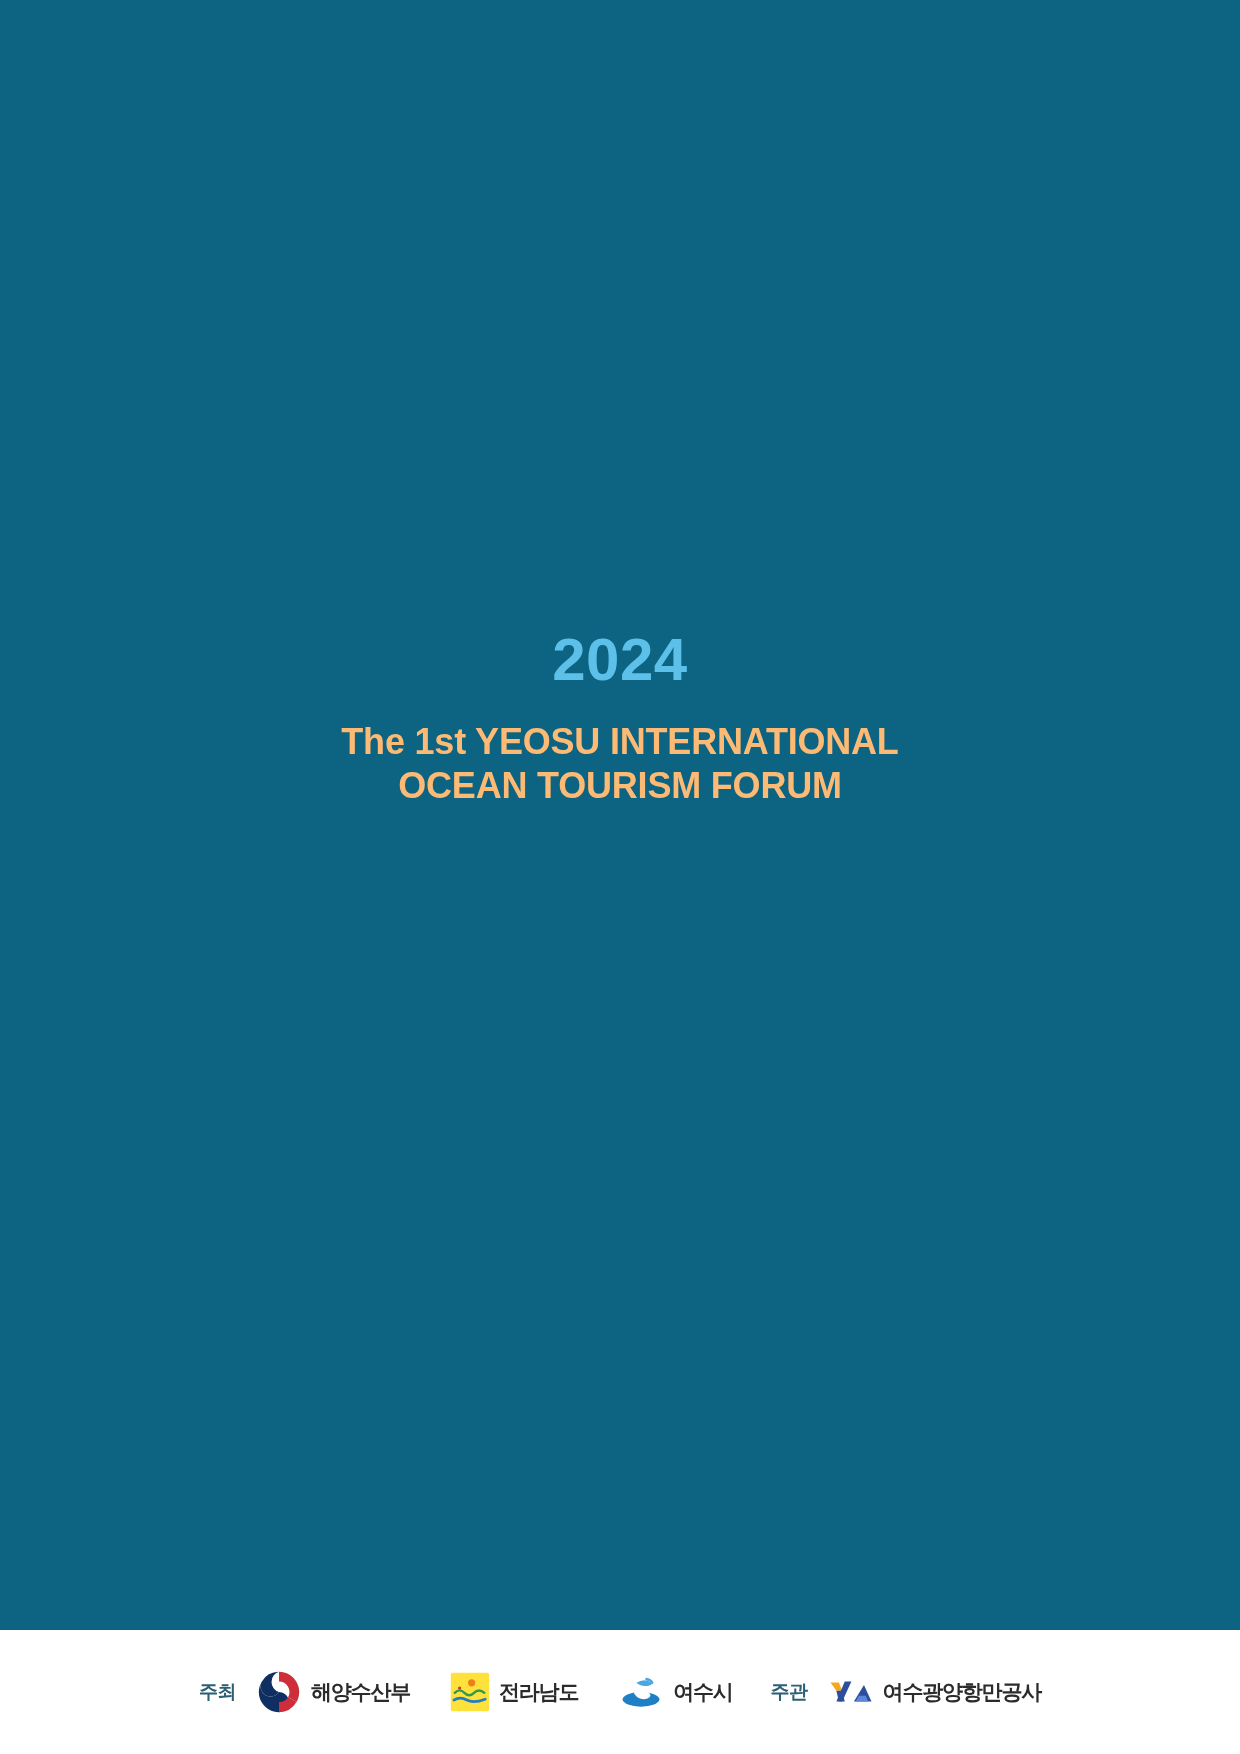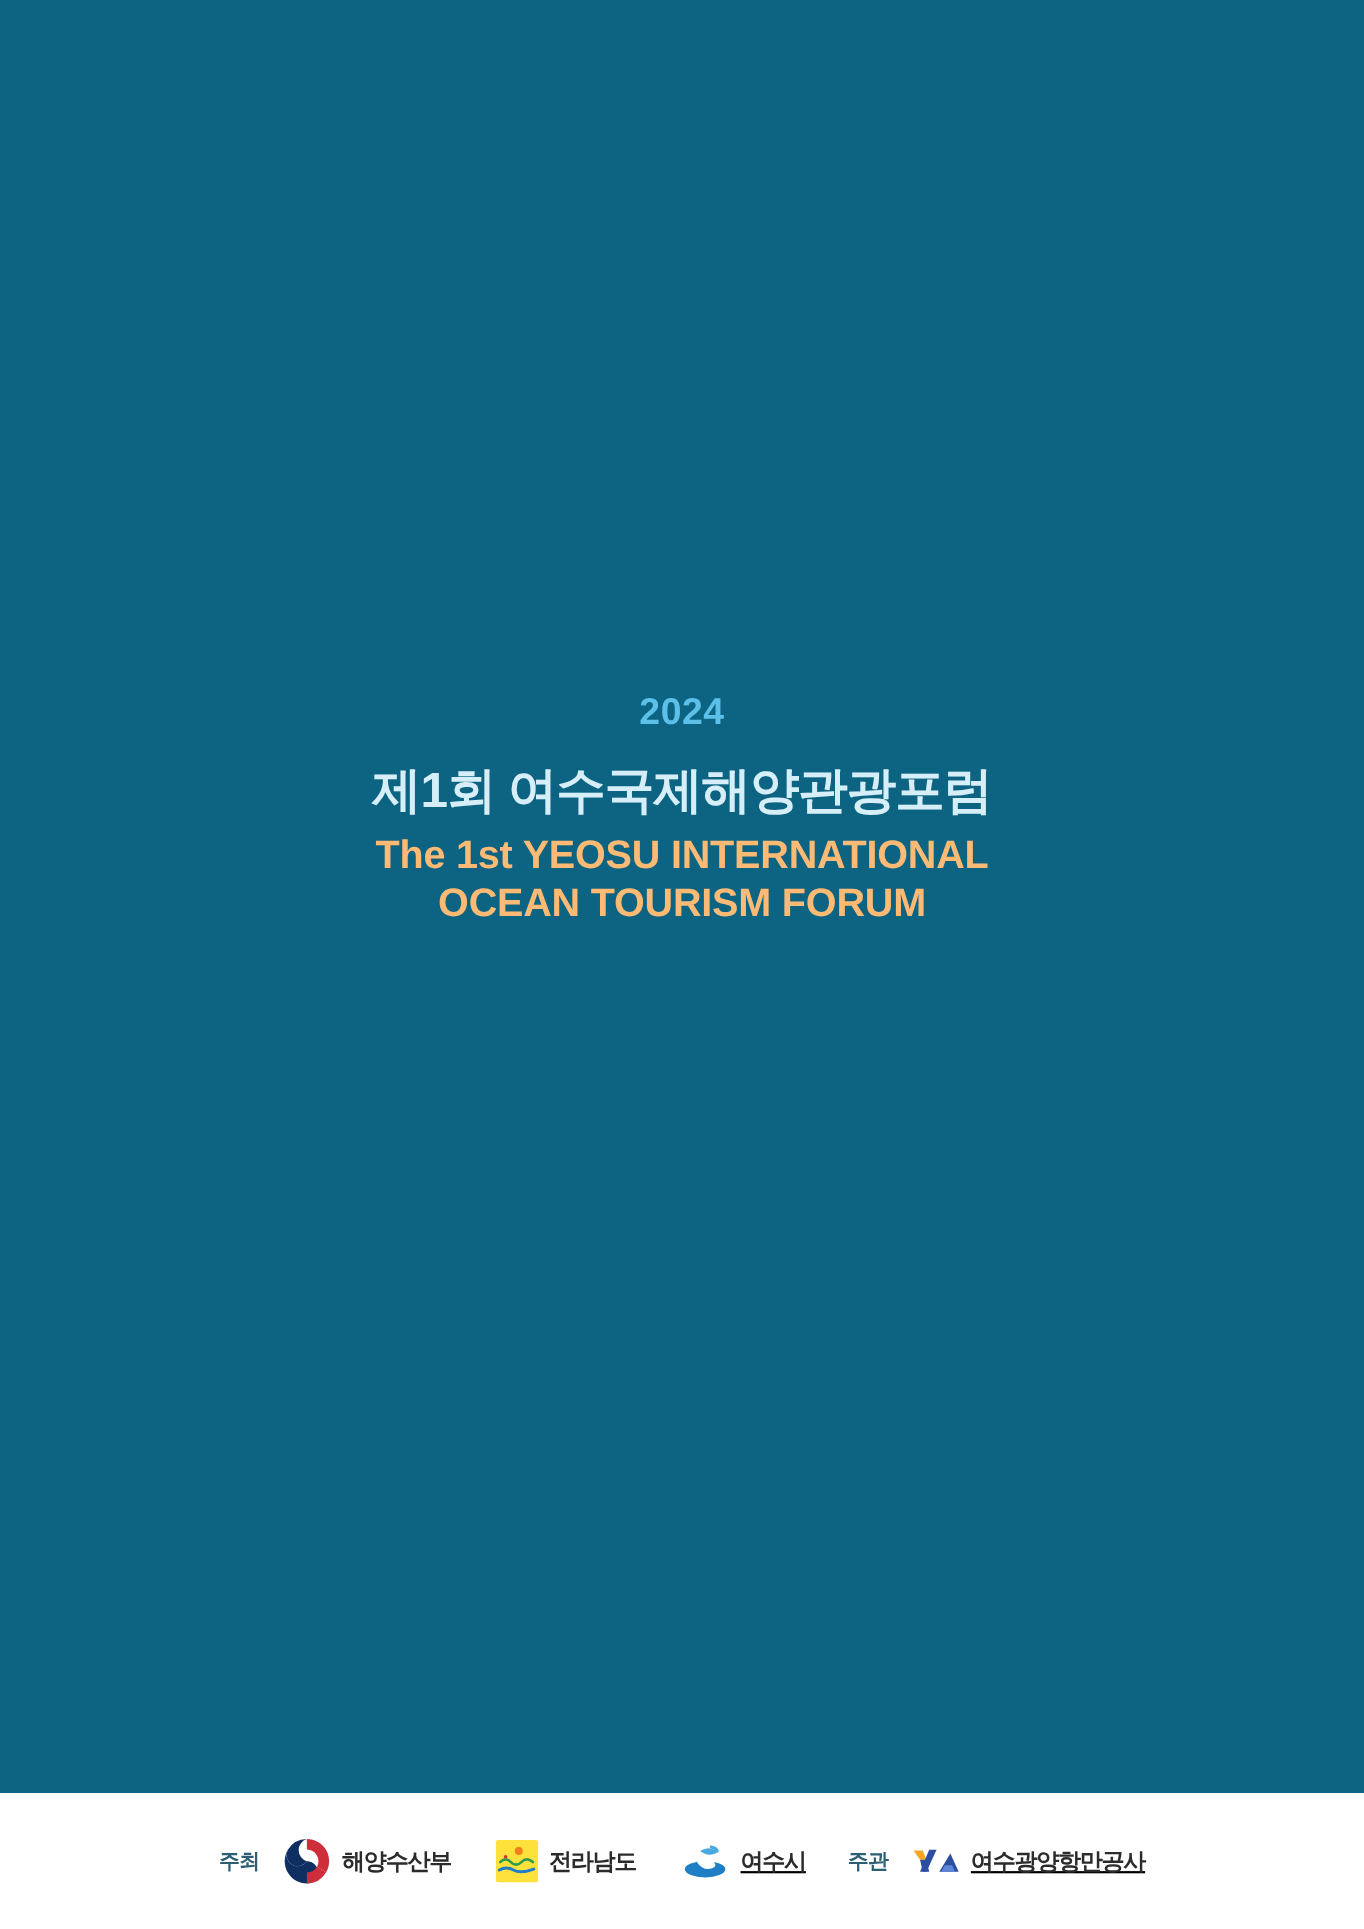--- a/index.html
+++ b/index.html
@@ -38,21 +38,21 @@
     left: 0;
     right: 0;
     top: 630px;
     display: flex;
     flex-direction: column;
     align-items: center;
     text-align: center;
   }
 
   .year {
-    font-size: 34px;
+    font-size: 60px;
     font-weight: bold;
     letter-spacing: 0.5px;
     color: #5cc0e8;
     line-height: 1;
     margin-bottom: 30px;
   }
 
   .title-ko {
     font-size: 45px;
     font-weight: bold;
@@ -113,21 +113,21 @@
     letter-spacing: -0.5px;
     margin-right: 20px;
     white-space: nowrap;
   }
 
   .org {
     display: flex;
     align-items: center;
     margin-right: 40px;
   }
-  .org:last-child { margin-right: 0; text-decoration: underline; }
+  .org:last-child { margin-right: 0; }
 
   .org-mark {
     width: 46px;
     height: 46px;
     margin-right: 9px;
     flex: 0 0 auto;
     display: block;
   }
   .org-mark.small {
     width: 40px;
@@ -147,21 +147,20 @@
 </head>
 <body>
 
 <div class="poster">
 
   <div class="hero">
     <div class="hero-inner">
 
       <div class="year">2024</div>
 
-      <div class="title-ko">제1회 여수국제해양관광포럼</div>
 
       <div class="title-en">
         <span class="ln">The 1st YEOSU INTERNATIONAL</span>
         <span class="ln">OCEAN TOURISM FORUM</span>
       </div>
 
 
     </div>
   </div>
 

